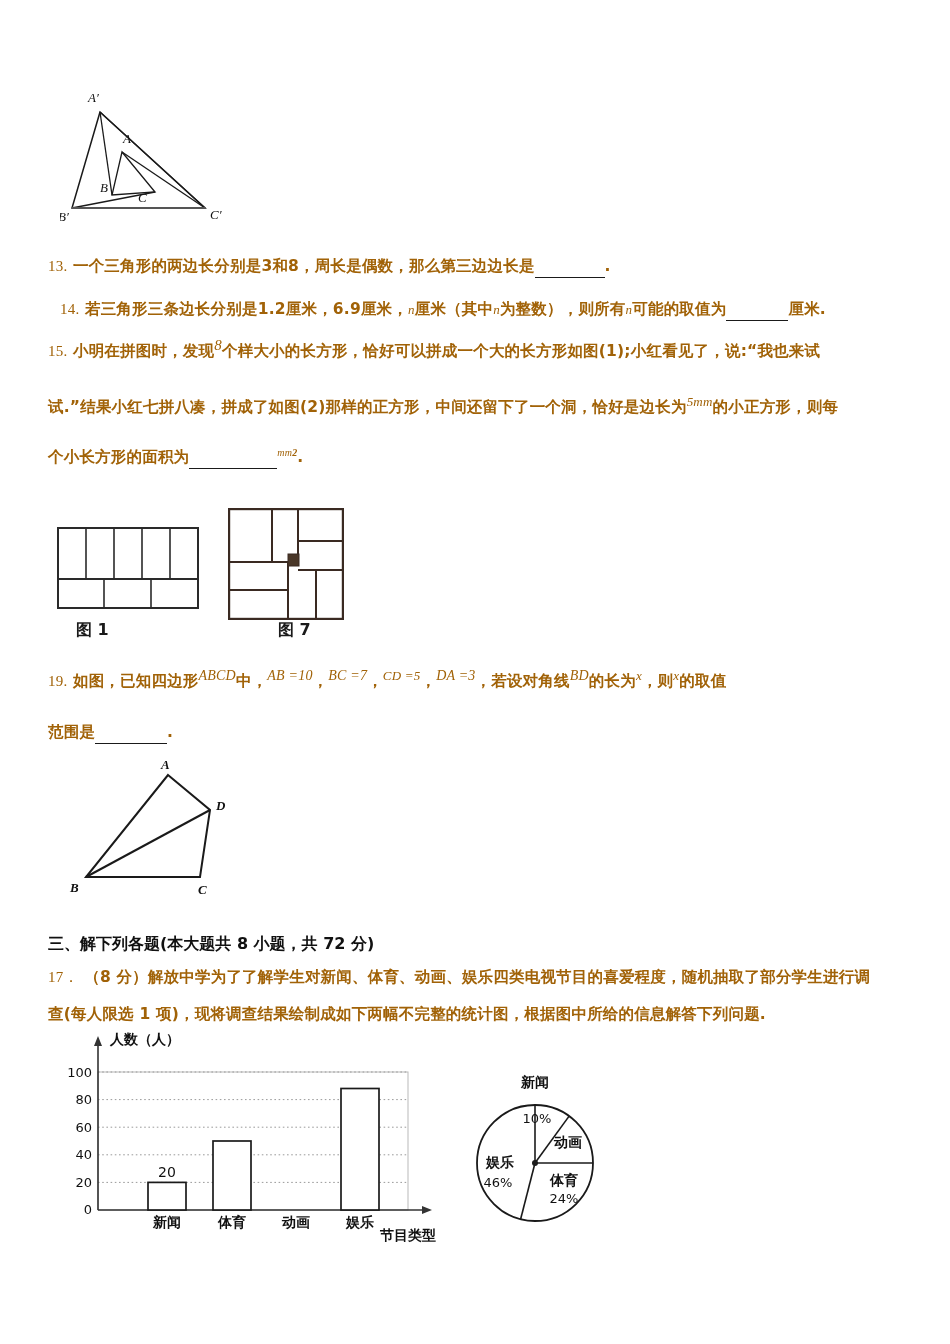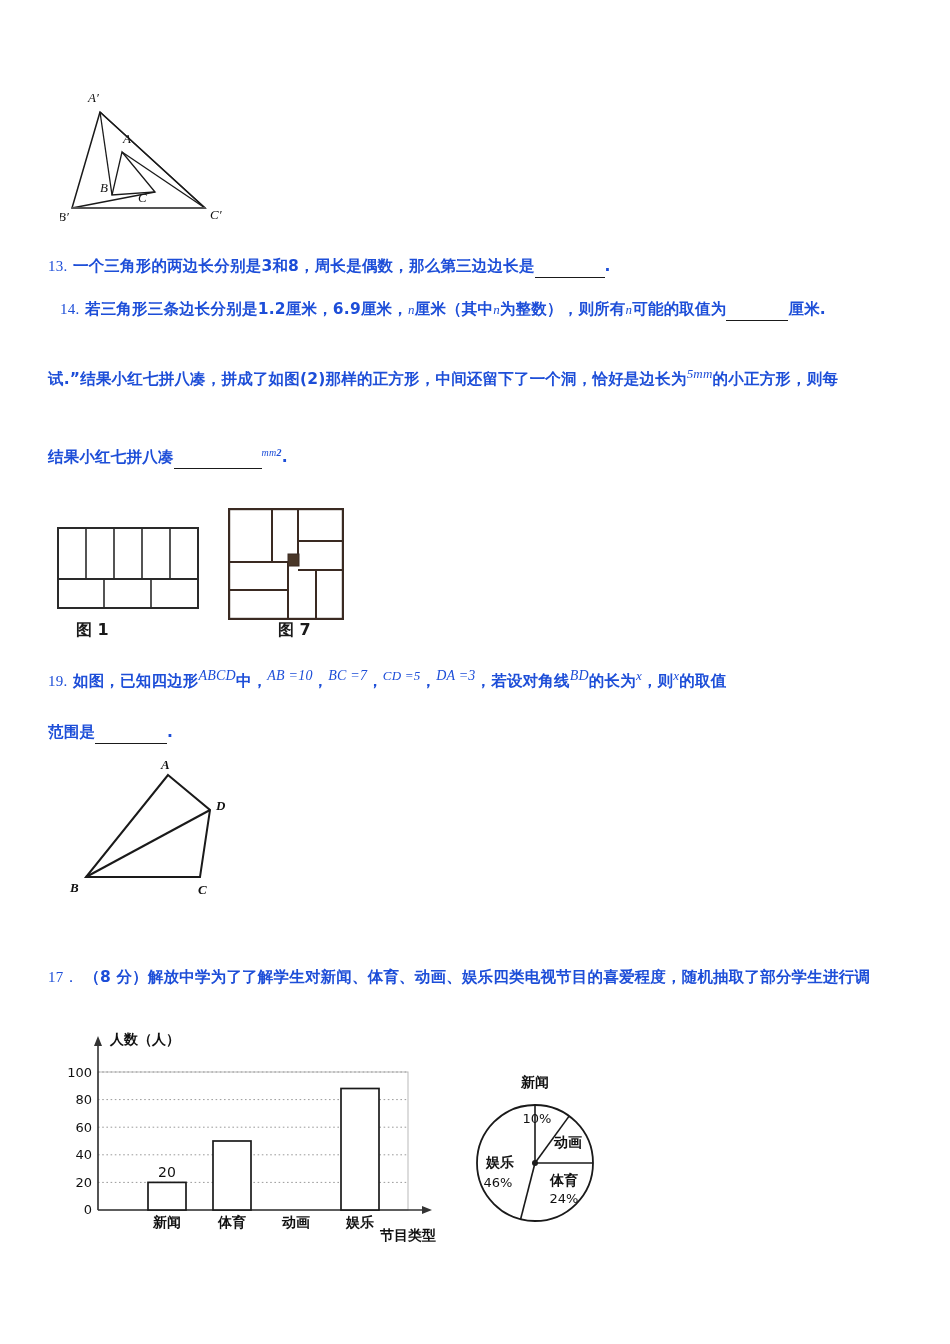--- a/index.html
+++ b/index.html
@@ -20,21 +20,21 @@
     width: 950px;
     height: 1344px;
     padding: 0;
   }
 
   
   .q {
     position: absolute;
     font-size: 15.5px;
     line-height: 1.5;
-    color: #1d4ed8;
+    color: #a16207;
     font-family: "DejaVu Sans", "Liberation Sans", sans-serif;
     font-weight: 600;
     letter-spacing: .2px;
     white-space: nowrap;
   }
   .qnum {
     font-family: "Liberation Serif", serif;
     font-weight: 400;
     font-size: 15px;
   }
@@ -110,27 +110,31 @@
   <div class="q" style="left:48px; top:255px;">
     <span class="qnum">13.</span>
     <span>一个三角形的两边长分别是</span><span class="num">3</span><span>和</span><span class="num">8</span><span>，周长是偶数，那么第三边边长是</span><span class="blank" style="width:70px;"></span><span>.</span>
   </div>
 
   <div class="q" style="left:48px; top:298px;margin-left:12px;">
     <span class="qnum">14.</span>
     <span>若三角形三条边长分别是</span><span class="num">1.2</span><span>厘米，</span><span class="num">6.9</span><span>厘米，</span><span class="mi-sm">n</span><span>厘米（其中</span><span class="mi-sm">n</span><span>为整数），则所有</span><span class="mi-sm">n</span><span>可能的取值为</span><span class="blank" style="width:62px;"></span><span>厘米.</span>
   </div>
 
-
-  <div class="q" style="left:48px; top:368px;">
+  <div class="q" style="left:48px; top:340px;">
+    <span class="qnum">15.</span>
+    <span>小明在拼图时，发现</span><span class="sup">8</span><span>个样大小的长方形，恰好可以拼成一个大的长方形如图(1);小红看见了，说:“我也来试</span>
+  </div>
+
+  <div class="q" style="left:48px; top:396px;">
     <span>试.”结果小红七拼八凑，拼成了如图(2)那样的正方形，中间还留下了一个洞，恰好是边长为</span><span class="sup" style="font-size:13px;">5mm</span><span>的小正方形，则每</span>
   </div>
 
   <div class="q" style="left:48px; top:445px;">
-    <span>结果小红七拼八凑</span><span class="blank" style="width:88px;"></span><span class="sup" style="font-size:10px;">mm</span><span style="font-family:'Liberation Serif',serif; font-style:italic; font-size:10px; vertical-align:super;">2</span><span>.</span>
+    <span>个小长方形的面积为</span><span class="blank" style="width:88px;"></span><span class="sup" style="font-size:10px;">mm</span><span style="font-family:'Liberation Serif',serif; font-style:italic; font-size:10px; vertical-align:super;">2</span><span>.</span>
   </div>
 
   <div class="figbox" style="left:57px; top:527px;">
     <svg width="142" height="82" viewBox="0 0 142 82">
       <rect x="1" y="1" width="140" height="80" fill="#ffffff" stroke="#2a2a2a" stroke-width="2"></rect>
 
       <line x1="1" y1="52" x2="141" y2="52" stroke="#2a2a2a" stroke-width="2"></line>
 
       <line x1="29" y1="1" x2="29" y2="52" stroke="#2a2a2a" stroke-width="1.6"></line>
       <line x1="57" y1="1" x2="57" y2="52" stroke="#2a2a2a" stroke-width="1.6"></line>
@@ -177,24 +181,28 @@
     <svg width="220" height="155" viewBox="0 0 220 155">
       <polygon points="110,23 152,58 142,125 28,125" fill="none" stroke="#1a1a1a" stroke-width="2"></polygon>
       <line x1="28" y1="125" x2="152" y2="58" stroke="#1a1a1a" stroke-width="2"></line>
       <text x="103" y="17" font-family="Liberation Serif, serif" font-style="italic" font-weight="bold" font-size="13" fill="#111">A</text>
       <text x="158" y="58" font-family="Liberation Serif, serif" font-style="italic" font-weight="bold" font-size="13" fill="#111">D</text>
       <text x="12" y="140" font-family="Liberation Serif, serif" font-style="italic" font-weight="bold" font-size="13" fill="#111">B</text>
       <text x="140" y="142" font-family="Liberation Serif, serif" font-style="italic" font-weight="bold" font-size="13" fill="#111">C</text>
     </svg>
   </div>
 
+  <div class="sec-head" style="left:48px; top:934px;">三、解下列各题(本大题共 8 小题，共 72 分)</div>
 
   <div class="q" style="left:48px; top:966px;">
     <span class="qnum">17．</span>
     <span>（8 分）</span><span>解放中学为了了解学生对新闻、体育、动画、娱乐四类电视节目的喜爱程度，随机抽取了部分学生进行调</span>
+  </div>
+  <div class="q" style="left:48px; top:1003px;">
+    <span>查(每人限选 1 项)，现将调查结果绘制成如下两幅不完整的统计图，根据图中所给的信息解答下列问题.</span>
   </div>
 
   <div class="figbox" style="left:50px; top:1030px;">
     <svg width="420" height="220" viewBox="0 0 420 220">
       <defs></defs>
 
       <rect x="48" y="42" width="310" height="138" fill="none" stroke="#b9b9b9" stroke-width="1"></rect>
 
       <line x1="48" y1="42" x2="358" y2="42" stroke="#9a9a9a" stroke-width="1" stroke-dasharray="1.6,2.6"></line>
       <line x1="48" y1="69.6" x2="358" y2="69.6" stroke="#9a9a9a" stroke-width="1" stroke-dasharray="1.6,2.6"></line>

